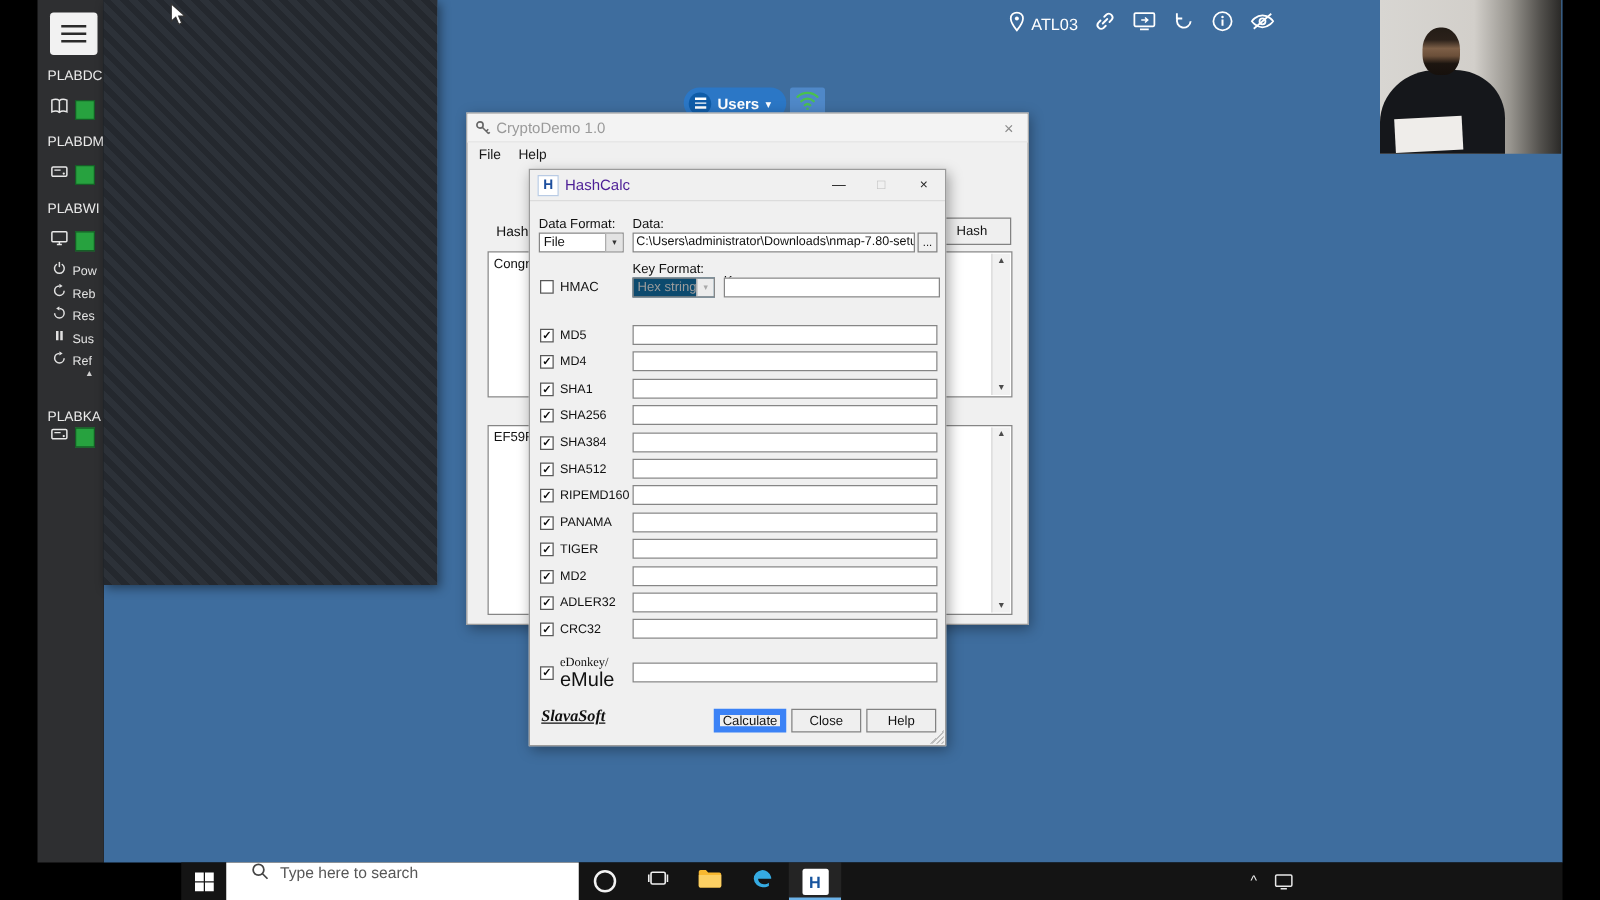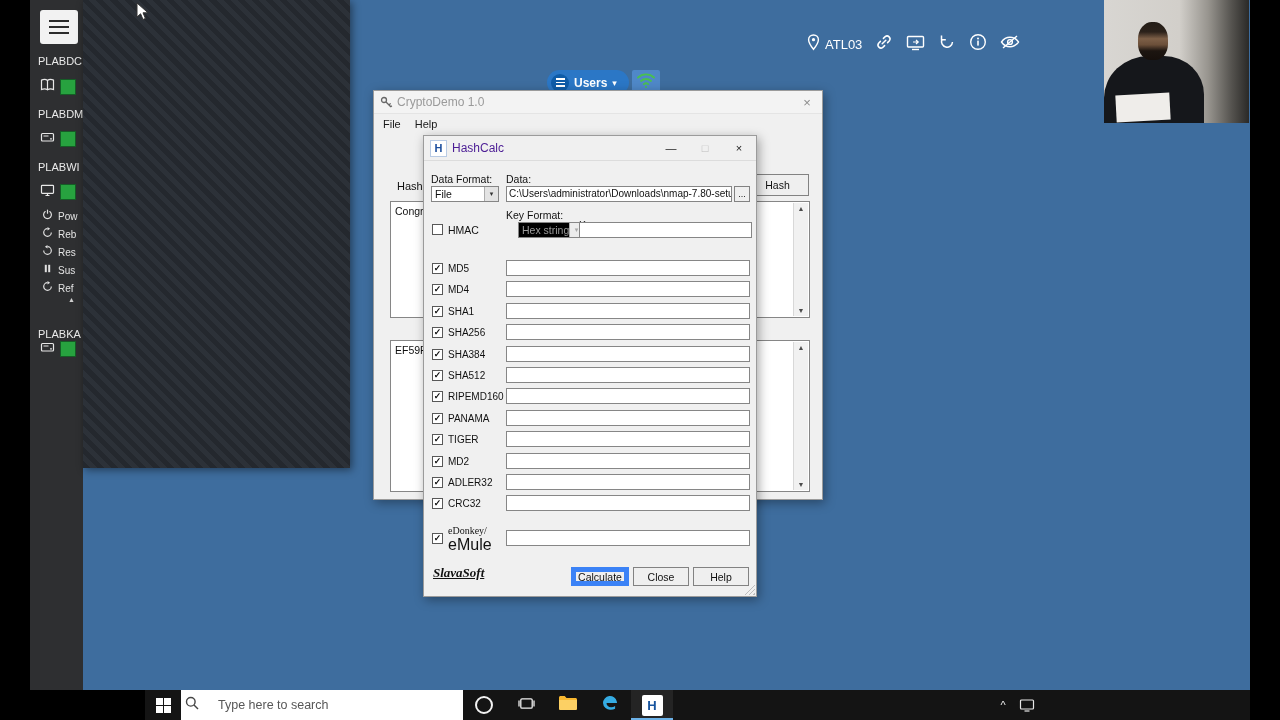--- a/index.html
+++ b/index.html
@@ -20,21 +20,21 @@
   
   .stripes{position:absolute;left:83px;top:0;width:267px;height:468px;z-index:4;
            background:repeating-linear-gradient(45deg,#24282e 0 5px,#2c3138 5px 10px);
            box-shadow:2px 2px 8px rgba(0,0,0,.45);}
   .cursor{position:absolute;left:136px;top:2px;z-index:7;}
 
   
   .desktop{position:absolute;left:83px;top:0;width:1167px;height:690px;background:#3e6d9e;z-index:0;}
 
   
-  .labbar{position:absolute;left:806px;top:31px;height:26px;display:flex;gap:13px;align-items:center;color:#fff;z-index:2;}
+  .labbar{position:absolute;left:806px;top:6px;height:26px;display:flex;gap:13px;align-items:center;color:#fff;z-index:2;}
   .labbar .loc{display:flex;gap:4px;align-items:center;font-size:13px;}
 
   
   .menupill{position:absolute;left:547px;top:70px;width:82px;height:25px;background:#2b77c6;border-radius:13px;z-index:2;
             display:flex;align-items:center;gap:5px;padding:0 8px 0 4px;box-sizing:border-box;color:#fff;cursor:pointer;}
   .mcirc{width:18px;height:18px;border-radius:50%;background:#0f5ca8;display:flex;flex-direction:column;gap:2px;align-items:center;justify-content:center;}
   .mcirc i{display:block;width:9px;height:1.5px;background:#fff;}
   .mlabel{font-size:12px;font-weight:bold;}
   .mcaret{font-size:9px;}
   .wifitile{position:absolute;left:632px;top:70px;width:28px;height:25px;background:#4f88c8;border-radius:2px;z-index:2;
@@ -70,39 +70,39 @@
 
   .lbl{position:absolute;font-size:10.5px;color:#111;white-space:nowrap;}
   .cb{position:absolute;width:11px;height:11px;background:#fff;border:1px solid #585858;box-sizing:border-box;
       font-size:9px;line-height:9px;text-align:center;color:#0a0a0a;font-weight:bold;cursor:pointer;}
   .field{position:absolute;background:#fff;border:1px solid #868686;box-sizing:border-box;font-size:10px;line-height:14px;
          padding:0 2px;white-space:nowrap;overflow:hidden;color:#111;}
   .combo{position:absolute;background:#fff;border:1px solid #868686;box-sizing:border-box;}
   .combo .val{display:block;font-size:10.5px;line-height:14px;padding:0 15px 0 3px;white-space:nowrap;overflow:hidden;color:#111;}
   .combo .carrow{position:absolute;right:0;top:0;bottom:0;width:13px;background:#e3e3e3;border-left:1px solid #adadad;
                  display:flex;align-items:center;justify-content:center;font-size:7px;color:#333;}
-  .combo.disabled{background:#000000;margin-left:12px;}
+  .combo.disabled{background:#0c4a6e;}
   .combo.disabled .val{color:#9b9b9b;}
   .combo.disabled .carrow{color:#a9a9a9;background:#ececec;}
   .hashrows{position:absolute;left:0;top:122px;width:334px;}
   .hrow{position:relative;height:21.4px;}
   .hrow .cb{left:8px;top:5px;}
   .hrow .lbl{left:24px;top:5px;font-size:10px;}
   .hrow .field{left:82px;top:2px;width:244px;height:16px;}
   .brand{position:absolute;left:9px;top:429px;font-family:"Liberation Serif",serif;font-weight:bold;font-style:italic;
          font-size:13px;text-decoration:underline;color:#111;}
   .grip{position:absolute;right:1px;bottom:1px;width:12px;height:12px;
         background:linear-gradient(135deg,transparent 0 55%,#bdbdbd 55% 62%,transparent 62% 72%,#bdbdbd 72% 79%,transparent 79% 89%,#bdbdbd 89% 96%,transparent 96%);}
 
   
   .taskbar{position:absolute;left:145px;top:690px;width:1105px;height:30px;background:#141414;z-index:5;display:flex;align-items:stretch;}
   .tb-start{width:36px;display:flex;align-items:center;justify-content:center;cursor:pointer;}
   .winlogo{display:grid;grid-template-columns:7px 7px;grid-template-rows:7px 7px;gap:1px;}
   .winlogo i{background:#fff;display:block;}
-  .tb-search{width:282px;background:#fff;display:flex;align-items:center;gap:17px;padding-left:4px;box-sizing:border-box;}
+  .tb-search{width:282px;background:#fff;display:flex;align-items:flex-start;gap:7px;padding-left:20px;box-sizing:border-box;}
   .tb-search input{border:0;outline:0;background:transparent;font-size:12.5px;width:230px;color:#333;font-family:inherit;}
   .tb-search input::placeholder{color:#575757;}
   .tb-ic{width:42px;display:flex;align-items:center;justify-content:center;cursor:pointer;position:relative;}
   .tb-ic.active{background:rgba(255,255,255,.07);box-shadow:inset 0 -2px 0 #6cb2e8;}
   .ring{width:14px;height:14px;border:2px solid #f2f2f2;border-radius:50%;}
   .hcic{width:21px;height:21px;background:#fff;border-radius:2px;display:flex;align-items:center;justify-content:center;
         color:#17549e;font-weight:bold;font-size:13px;}
   .tray{margin-left:auto;display:flex;align-items:center;padding-right:210px;}
   .chev{width:22px;text-align:center;color:#eee;font-size:11px;cursor:pointer;}
   .trayic{width:26px;display:flex;align-items:center;justify-content:center;cursor:pointer;}

